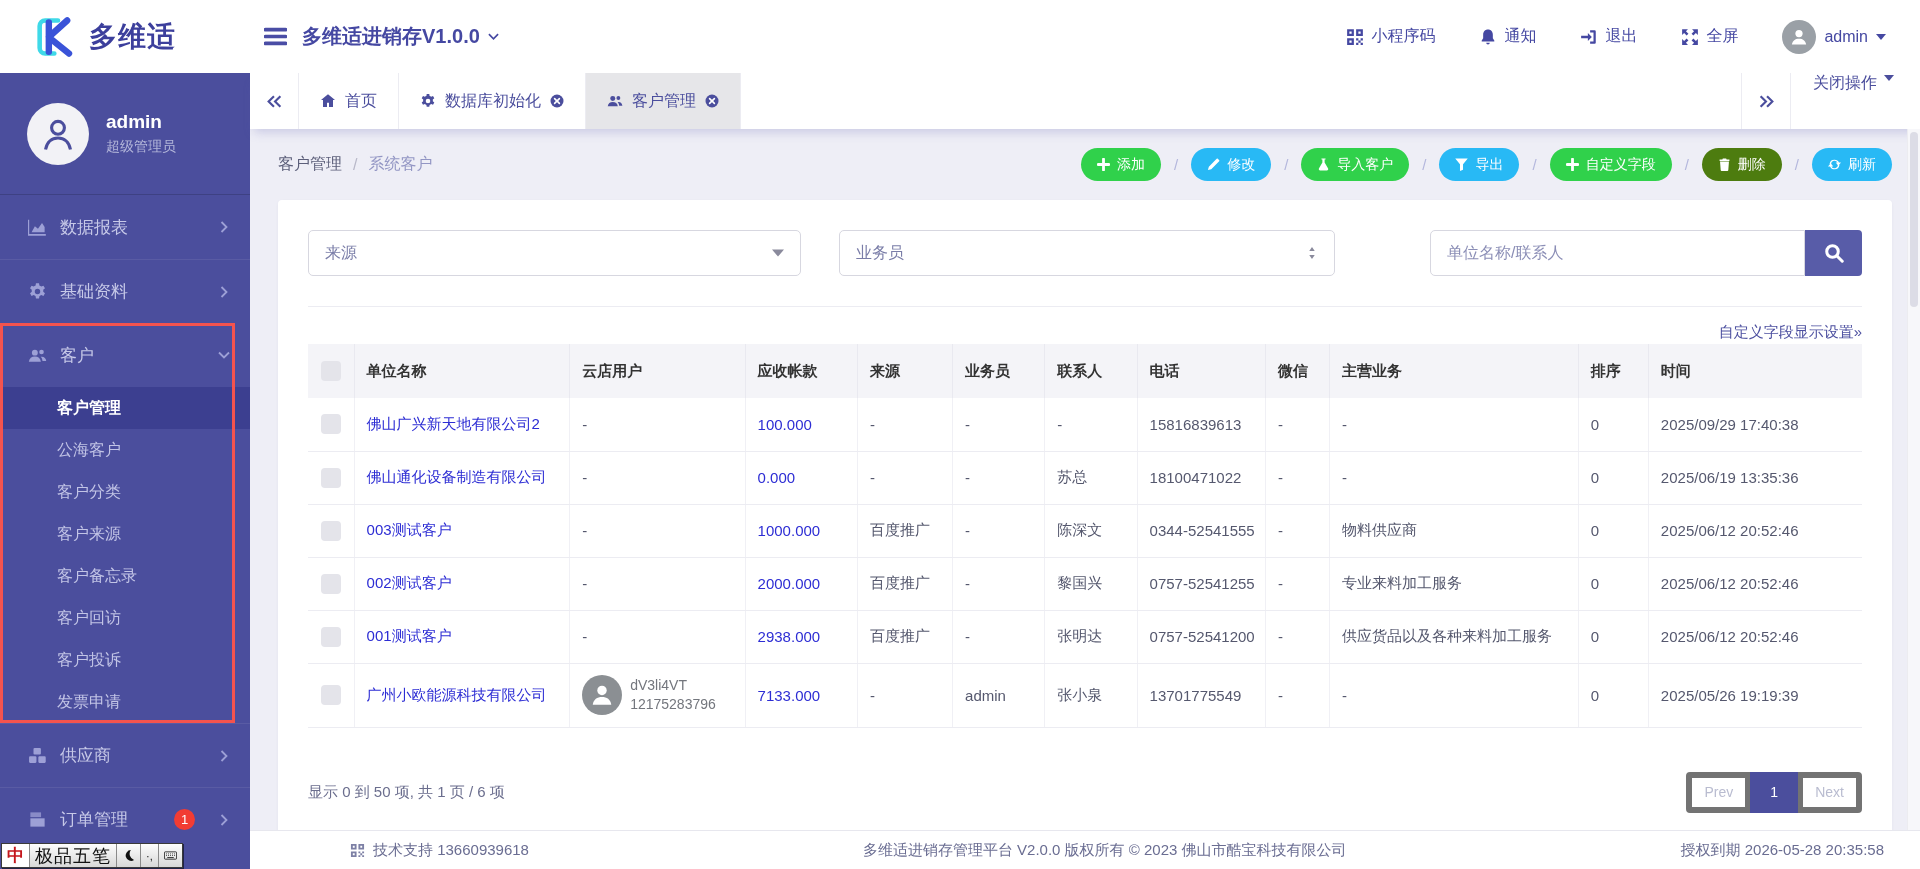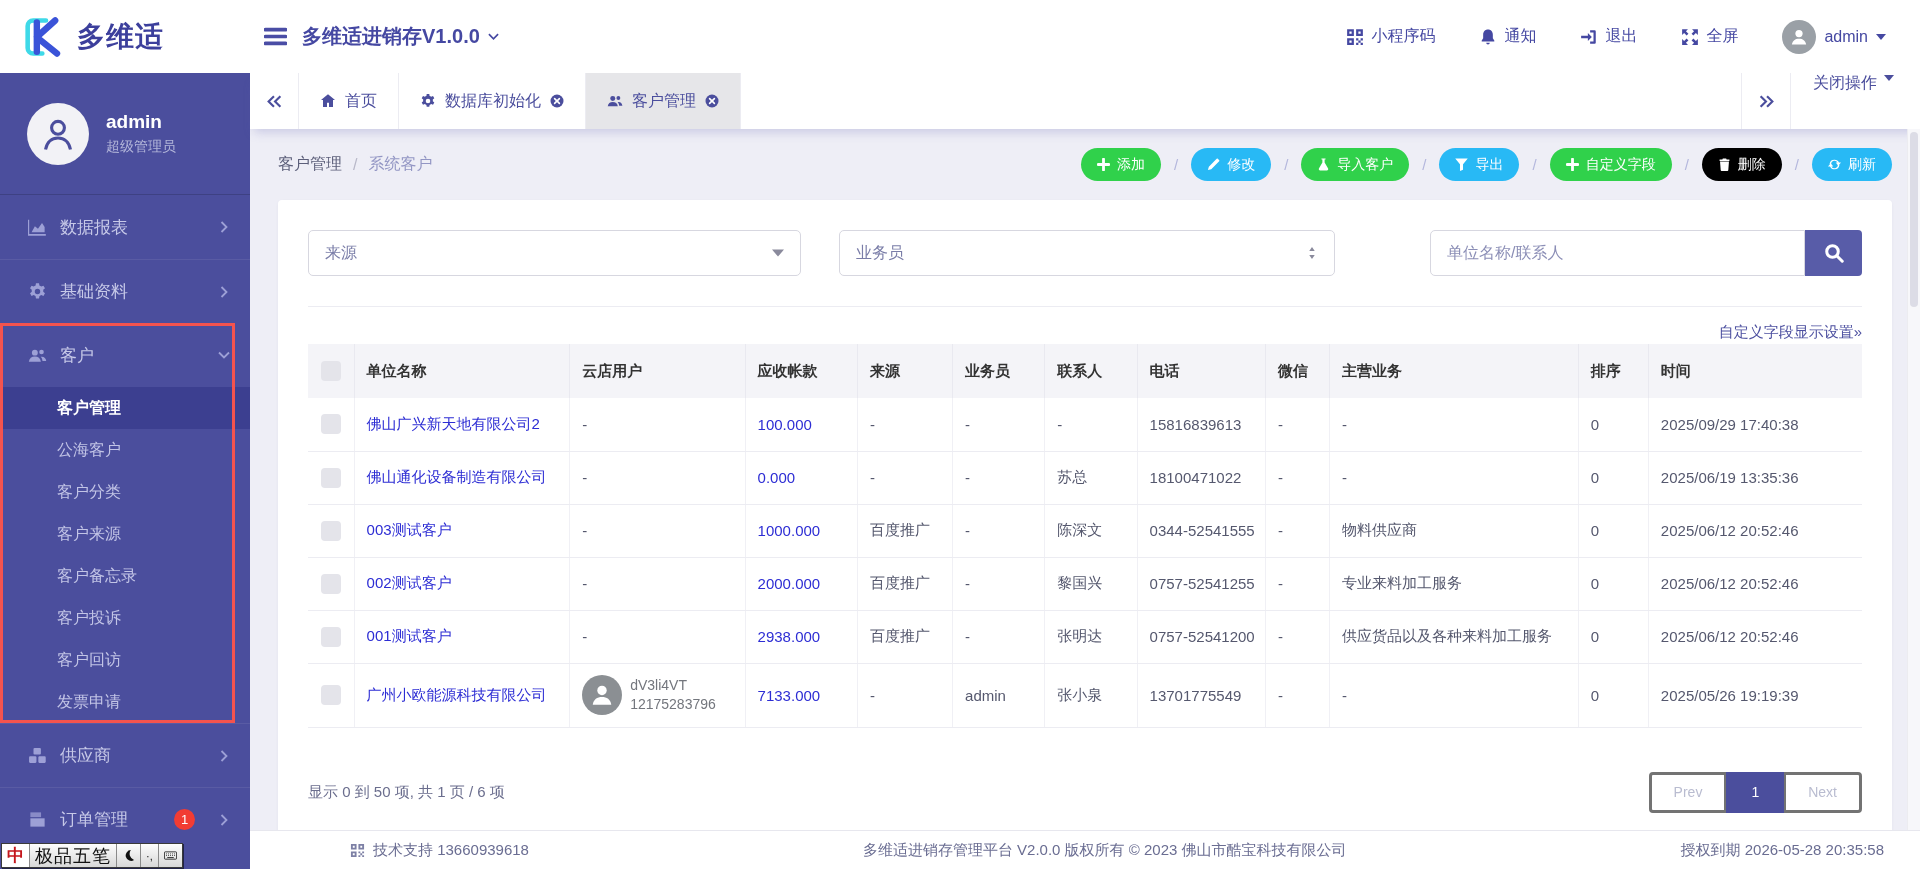--- a/index.html
+++ b/index.html
@@ -4,21 +4,21 @@
 <style>
 *{box-sizing:border-box;margin:0;padding:0}
 html,body{width:1920px;height:869px;overflow:hidden}
 body{font-family:"Liberation Sans","DejaVu Sans",sans-serif;background:#eeeef6;color:#333;font-size:15px}
 .ico{display:inline-flex;align-items:center;justify-content:center;line-height:1}
 .ico svg{width:1em;height:1em;display:block}
 .app{display:flex;flex-direction:column;width:1920px;height:869px}
 
 
 .topbar{flex:0 0 73px;background:#fff;display:flex;align-items:center;position:relative;z-index:5}
-.brand{width:250px;display:flex;align-items:center;gap:9px;padding-left:24px}
+.brand{width:250px;display:flex;align-items:center;gap:9px;padding-left:36px}
 .brand-logo{width:44px;height:44px}
 .brand-text{font-size:28px;font-weight:bold;color:#3c3f9c;letter-spacing:1px}
 .hamburger{color:#4a4da5;font-size:23px;margin:0 15px 0 14px;cursor:pointer}
 .app-title{font-size:20px;font-weight:bold;color:#4548a2;display:flex;align-items:center;gap:8px;cursor:pointer}
 .app-title .ico{font-size:11px}
 .top-actions{margin-left:auto;display:flex;align-items:center;gap:44px;padding-right:34px;color:#4548a2;font-size:16px}
 .top-action{display:flex;align-items:center;gap:7px;cursor:pointer}
 .top-action .ico{font-size:18px}
 .avatar-sm{width:34px;height:34px;border-radius:50%;background:#9aa0a6;color:#fff;display:flex;align-items:center;justify-content:center;font-size:20px;overflow:hidden}
 .user-menu{display:flex;align-items:center;gap:8px;cursor:pointer}
@@ -69,21 +69,21 @@
 .page-head{height:71px;display:flex;align-items:center;justify-content:space-between}
 .breadcrumb{font-size:16px;color:#5c5f7a;display:flex;align-items:center;gap:11px}
 .breadcrumb .sep{color:#b9b9c9}
 .breadcrumb .current{color:#9396c4}
 .toolbar{display:flex;align-items:center;gap:13px}
 .tb-sep{color:#b4b7dd;font-size:15px}
 .btn{height:33px;border:none;border-radius:17px;color:#fff;font-size:14px;padding:0 16px;display:inline-flex;align-items:center;gap:7px;cursor:pointer;font-family:inherit;white-space:nowrap}
 .btn .ico{font-size:13px}
 .btn.green{background:#30d14b}
 .btn.blue{background:#28b9f5}
-.btn.red{background:#000000}
+.btn.red{background:#4d7c0f}
 
 .card{background:#fff;border-radius:4px;padding:30px 30px 24px;box-shadow:0 1px 3px rgba(60,60,120,.06)}
 .filters{display:flex;align-items:center;padding-bottom:30px;border-bottom:1px solid #ececf2}
 .select{height:46px;border:1px solid #d7d7e0;border-radius:5px;display:flex;align-items:center;justify-content:space-between;padding:0 16px;color:#7a7da8;font-size:16px;background:#fff;cursor:pointer}
 .select .ico{color:#8a8a9c;font-size:12px}
 .select.source{width:493px}
 .select.salesman{width:496px;margin-left:38px}
 .search-group{margin-left:auto;display:flex;align-items:center}
 .search-input{width:375px;height:46px;border:1px solid #d7d7e0;border-radius:5px 0 0 5px;padding:0 16px;font-size:16px;color:#555;font-family:inherit;outline:none}
 .search-input::placeholder{color:#8b8eb6;opacity:1}
@@ -101,21 +101,21 @@
 td.cb-cell,th.cb-cell{text-align:center;padding:0}
 .cb{width:20px;height:20px;background:#e4e4ea;border-radius:4px;display:inline-block;vertical-align:middle;cursor:pointer}
 td.link{color:#2d2dd4;cursor:pointer}
 .cloud-user{display:flex;align-items:center;gap:8px}
 .cu-avatar{width:40px;height:40px;border-radius:50%;background:#8b8f93;color:#fff;display:flex;align-items:center;justify-content:center;font-size:26px;flex:0 0 40px}
 .cu-lines{font-size:14px;color:#73767d;line-height:1.35}
 
 .table-footer{display:flex;align-items:center;justify-content:space-between;margin-top:44px}
 .summary{color:#6b6e8e;font-size:15px}
 .pagination{display:flex}
-.page-btn{min-width:48px;height:41px;border:3px solid #737373;background:#fff;color:#b9bcd0;display:flex;align-items:center;justify-content:center;font-size:14px;padding:0 22px;cursor:pointer;margin-left:-1px}
+.page-btn{min-width:48px;height:41px;border:6px solid #737373;background:#fff;color:#b9bcd0;display:flex;align-items:center;justify-content:center;font-size:14px;padding:0 12px;cursor:pointer;margin-left:-1px}
 .page-btn:first-child{border-radius:4px 0 0 4px;margin-left:0}
 .page-btn:last-child{border-radius:0 4px 4px 0}
 .page-btn.active{background:#4b4e9d;color:#fff;border-color:#4b4e9d;z-index:1}
 
 
 .footerbar{flex:0 0 39px;background:#fff;border-top:1px solid #e7e7ee;display:flex;align-items:center;justify-content:space-between;color:#6a6d92;font-size:15px;padding:0 36px 0 100px}
 .footer-left{display:flex;align-items:center;gap:8px}
 .footer-left .ico{font-size:15px;color:#7d80a5}
 
 
@@ -263,22 +263,22 @@
                   <path d="M1 1.5l5 5 5-5"></path>
                 </svg>
               </span>
             </div>
             <div>
               <div class="submenu-item active">客户管理</div>
               <div class="submenu-item">公海客户</div>
               <div class="submenu-item">客户分类</div>
               <div class="submenu-item">客户来源</div>
               <div class="submenu-item">客户备忘录</div>
+              <div class="submenu-item">客户回访</div>
               <div class="submenu-item">客户投诉</div>
-              <div class="submenu-item">客户回访</div>
               <div class="submenu-item">发票申请</div>
             </div>
           </div>
           <div class="menu-item">
             <span class="ico ">
               <svg viewBox="0 0 18 16" fill="currentColor">
                 <rect x="5.2" y=".8" width="7" height="6.2" rx="1"></rect>
                 <rect x="1" y="8.8" width="7" height="6.2" rx="1"></rect>
                 <rect x="9.8" y="8.8" width="7" height="6.2" rx="1"></rect>
               </svg>

